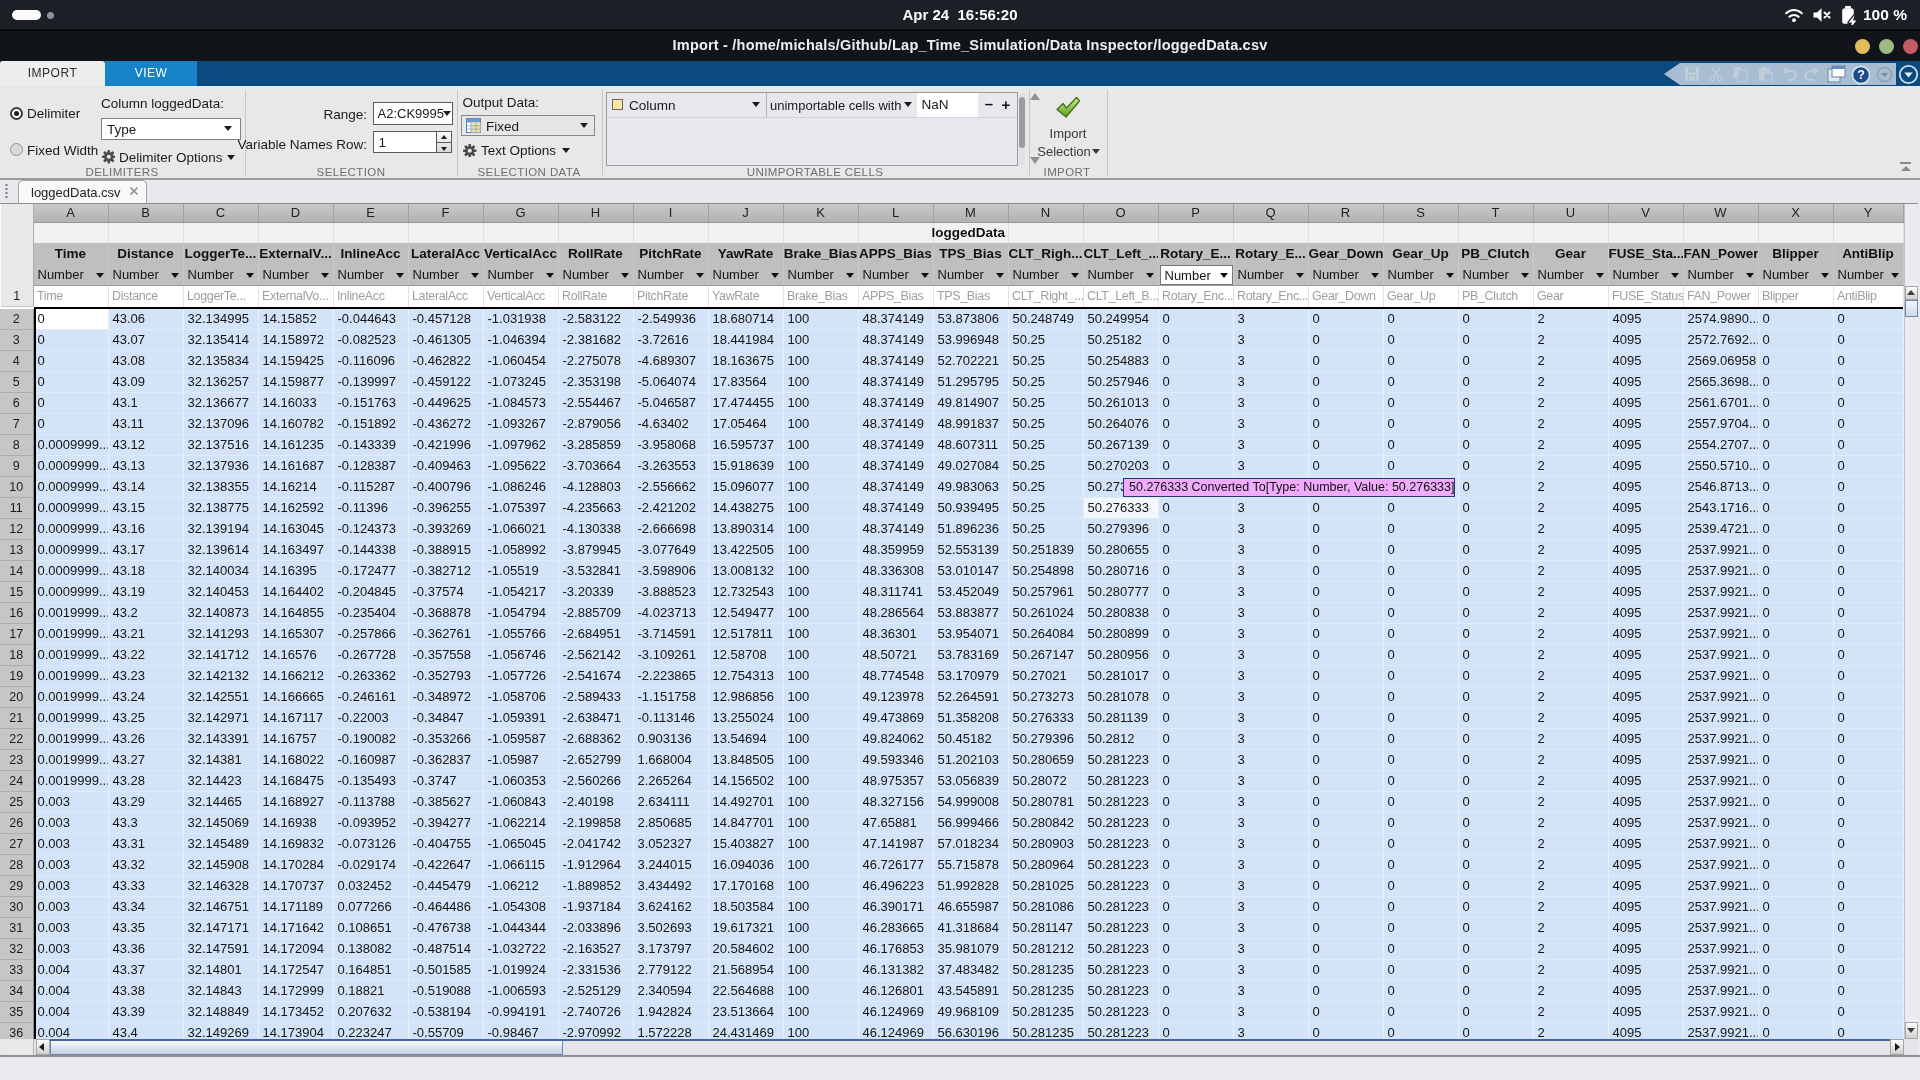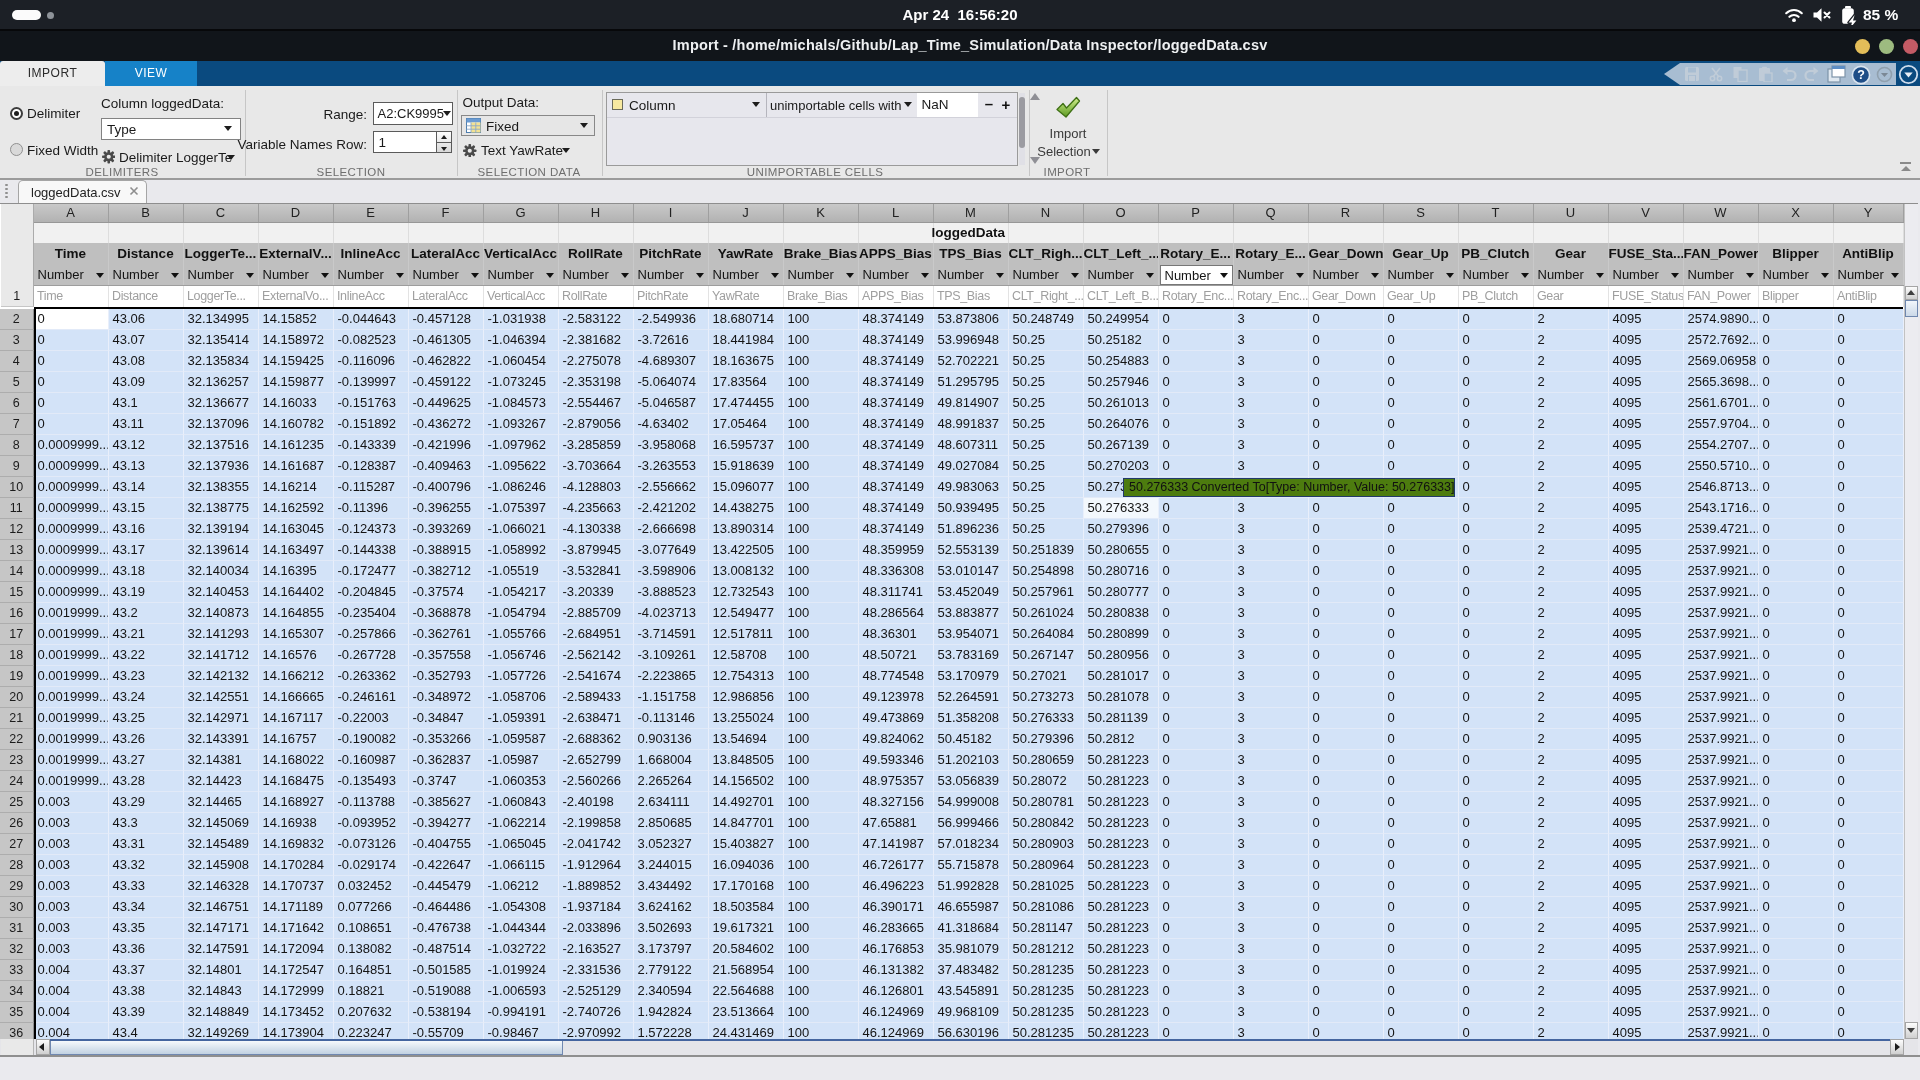--- a/index.html
+++ b/index.html
@@ -26,21 +26,21 @@
 <svg class="ab" style="left:1812px;top:7px" width="20" height="16" viewBox="0 0 20 16">
     <path d="M1.5 5.5 h3.5 l4.5 -4.2 v13.4 l-4.5 -4.2 h-3.5 z" fill="#fff"></path>
     <path d="M12.5 5.5 l5 5 M17.5 5.5 l-5 5" stroke="#fff" stroke-width="2" stroke-linecap="round"></path>
   </svg>
 <svg class="ab" style="left:1840px;top:5px" width="18" height="20" viewBox="0 0 18 20">
     <rect x="5" y="1" width="6" height="2.5" rx="1" fill="#fff"></rect>
     <rect x="2.2" y="3.2" width="11.6" height="15.6" rx="2.6" fill="#fff"></rect>
     <path d="M14.6 10 l-6 7.6 h3.4 l-1.6 5.2 6 -7.2 h-3.4 z" fill="#1c2026" stroke="#1c2026" stroke-width="2.6" stroke-linejoin="round"></path>
     <path d="M14.6 10 l-6 7.6 h3.4 l-1.6 5.2 6 -7.2 h-3.4 z" fill="#fff"></path>
   </svg>
-<div class="ab" style="left:1863px;top:5.5px;width:56px;height:19px;font-size:15.5px;font-weight:bold;color:#fff">85 %</div>
+<div class="ab" style="left:1863px;top:5.5px;width:56px;height:19px;font-size:15.5px;font-weight:bold;color:#fff">100 %</div>
 <div class="ab" style="left:0;top:31px;width:1920px;height:30px;background:#11151a"></div>
 <div class="ab" style="left:10px;top:37px;width:1920px;height:18px;text-align:center;font-size:14.5px;font-weight:bold;color:#eef0f2;letter-spacing:.2px">Import - /home/michals/Github/Lap_Time_Simulation/Data Inspector/loggedData.csv</div>
 <div class="ab" style="left:1854.5px;top:38.5px;width:15px;height:15px;border-radius:50%;background:#e3bd59"></div>
 <div class="ab" style="left:1878.5px;top:38.5px;width:15px;height:15px;border-radius:50%;background:#9dbb80"></div>
 <div class="ab" style="left:1902.5px;top:38.5px;width:15px;height:15px;border-radius:50%;background:#c45b65"></div>
 <div class="ab" style="left:0;top:61px;width:1920px;height:25px;background:#0a4a7f"></div>
 <div class="ab" style="left:0;top:61px;width:105px;height:25px;background:#ededed;border-radius:3px 3px 0 0;text-align:center;line-height:25px;font-size:12px;letter-spacing:.5px;color:#2b2b2b">IMPORT</div>
 <div class="ab" style="left:105px;top:61px;width:92px;height:25px;background:#1682c8;text-align:center;line-height:25px;font-size:12px;letter-spacing:.5px;color:#fff">VIEW</div>
 <div class="ab" style="left:1664px;top:63px;width:232px;height:22px;background:#a8bdd2;clip-path:polygon(16px 0,100% 0,100% 100%,16px 100%,0 50%)"></div>
 <svg class="ab" style="left:1684px;top:66px" width="16" height="16" viewBox="0 0 16 16">
@@ -111,21 +111,21 @@
 <div class="ab combo" style="left:101px;top:117.5px;width:140px;height:22px;line-height:21px;font-size:13.5px;color:#1a1a1a;padding-left:5px">Type</div>
 <div class="tri dn ab" style="left:224px;top:126px"></div>
 <svg class="ab" style="left:101.5px;top:150px" width="13.5" height="13.5" viewBox="0 0 13.5 13.5">
     <rect x="5.45" y="0" width="2.6" height="13.5" rx="0.8" transform="rotate(0 6.75 6.75)" fill="#4a4a4a"></rect>
     <rect x="5.45" y="0" width="2.6" height="13.5" rx="0.8" transform="rotate(45 6.75 6.75)" fill="#4a4a4a"></rect>
     <rect x="5.45" y="0" width="2.6" height="13.5" rx="0.8" transform="rotate(90 6.75 6.75)" fill="#4a4a4a"></rect>
     <rect x="5.45" y="0" width="2.6" height="13.5" rx="0.8" transform="rotate(135 6.75 6.75)" fill="#4a4a4a"></rect>
     <circle cx="6.75" cy="6.75" r="4.6" fill="#4a4a4a"></circle>
     <circle cx="6.75" cy="6.75" r="2.1" fill="#e8e8e8"></circle>
   </svg>
-<div class="ab lbl" style="left:119px;top:150px">Delimiter LoggerTe</div>
+<div class="ab lbl" style="left:119px;top:150px">Delimiter Options</div>
 <div class="tri dn ab" style="left:227px;top:155px"></div>
 <div class="ab lbl" style="left:267px;top:107px;width:100px;text-align:right">Range:</div>
 <div class="ab combo" style="left:372.5px;top:102px;width:80px;height:23px;border-color:#5a5a5a;line-height:22px;font-size:13px;color:#1a1a1a;padding-left:4px">A2:CK9995</div>
 <div class="tri dn ab" style="left:442.5px;top:111px"></div>
 <div class="ab lbl" style="left:227px;top:136.5px;width:140px;text-align:right;white-space:nowrap">Variable Names Row:</div>
 <div class="ab combo" style="left:372.5px;top:131px;width:79.5px;height:22px;border-color:#5a5a5a;line-height:21px;font-size:13.5px;color:#1a1a1a;padding-left:5px">1</div>
 <div class="ab" style="left:436px;top:131px;width:16px;height:22px;border:1px solid #5a5a5a;background:linear-gradient(#fdfdfd,#d8d8d8)"></div>
 <div class="ab" style="left:436px;top:142px;width:16px;height:1px;background:#5a5a5a"></div>
 <div class="tri ab" style="left:440.5px;top:134.5px;border-left:3.5px solid transparent;border-right:3.5px solid transparent;border-bottom:4.5px solid #1c1c1c"></div>
 <div class="tri ab" style="left:440.5px;top:146.5px;border-left:3.5px solid transparent;border-right:3.5px solid transparent;border-top:4.5px solid #1c1c1c"></div>
@@ -141,21 +141,21 @@
 <div class="ab lbl" style="left:486px;top:118.5px">Fixed</div>
 <div class="tri dn ab" style="left:580px;top:123px"></div>
 <svg class="ab" style="left:463px;top:143.5px" width="13.5" height="13.5" viewBox="0 0 13.5 13.5">
     <rect x="5.45" y="0" width="2.6" height="13.5" rx="0.8" transform="rotate(0 6.75 6.75)" fill="#4a4a4a"></rect>
     <rect x="5.45" y="0" width="2.6" height="13.5" rx="0.8" transform="rotate(45 6.75 6.75)" fill="#4a4a4a"></rect>
     <rect x="5.45" y="0" width="2.6" height="13.5" rx="0.8" transform="rotate(90 6.75 6.75)" fill="#4a4a4a"></rect>
     <rect x="5.45" y="0" width="2.6" height="13.5" rx="0.8" transform="rotate(135 6.75 6.75)" fill="#4a4a4a"></rect>
     <circle cx="6.75" cy="6.75" r="4.6" fill="#4a4a4a"></circle>
     <circle cx="6.75" cy="6.75" r="2.1" fill="#e8e8e8"></circle>
   </svg>
-<div class="ab lbl" style="left:481px;top:143px">Text YawRate</div>
+<div class="ab lbl" style="left:481px;top:143px">Text Options</div>
 <div class="tri dn ab" style="left:562px;top:148px"></div>
 <div class="ab" style="left:606px;top:92px;width:411.5px;height:73.5px;border:1px solid #9a9a9a;background:#e7e7ed"></div>
 <div class="ab" style="left:607px;top:116.5px;width:409.5px;height:1px;background:#d2d2da"></div>
 <div class="ab" style="left:611.5px;top:98.5px;width:11px;height:11px;background:#f7e9a0;border:1px solid #6b6b5a"></div>
 <div class="ab lbl" style="left:629px;top:97.5px">Column</div>
 <div class="tri dn ab" style="left:752px;top:102px"></div>
 <div class="ab" style="left:765.5px;top:92.5px;width:1px;height:24px;background:#b5b5bd"></div>
 <div class="ab" style="left:770px;top:97.5px;font-size:13px;color:#1a1a1a">unimportable cells with</div>
 <div class="tri dn ab" style="left:904px;top:102px"></div>
 <div class="ab" style="left:916.5px;top:92.5px;width:61px;height:24px;background:#fff;font-size:13.5px;line-height:24px;color:#1a1a1a;padding-left:5px">NaN</div>
@@ -247,12 +247,12 @@
 <div class="ab" style="left:1px;top:1038.5px;width:32.5px;height:16.5px;background:#e9e9e9;border-right:1px solid #b5b5b5"></div>
 <div class="ab" style="left:35.5px;top:1038.5px;width:1868px;height:2px;background:#44659f"></div>
 <div class="ab" style="left:35.5px;top:1038.5px;width:14px;height:16.5px;background:linear-gradient(#fdfdfd,#cfcfcf);border:1px solid #a5a5a5"></div>
 <div class="tri ab" style="left:39px;top:1043px;border-top:4px solid transparent;border-bottom:4px solid transparent;border-right:5px solid #1c1c1c"></div>
 <div class="ab" style="left:49.5px;top:1040.5px;width:513px;height:14.5px;background:linear-gradient(#f6f9fc,#d6e1ec 60%,#c2d2e2);border:1px solid #7088b0;border-top:none"></div>
 <div class="ab" style="left:296px;top:1044px;width:13px;height:8px;background:radial-gradient(circle 1px at 1px 1px,#7e95ba 60%,transparent 61%) 0 0/3px 3px"></div>
 <div class="ab" style="left:1889.5px;top:1038.5px;width:14px;height:16.5px;background:linear-gradient(#fdfdfd,#cfcfcf);border:1px solid #a5a5a5"></div>
 <div class="tri ab" style="left:1894.5px;top:1043px;border-top:4px solid transparent;border-bottom:4px solid transparent;border-left:5px solid #1c1c1c"></div>
 <div class="ab" style="left:0;top:1055px;width:1920px;height:1.5px;background:#8f8f8f"></div>
 <div class="ab" style="left:0;top:1056.5px;width:1920px;height:23.5px;background:#eaeaee"></div>
-<div class="ab" style="left:1123px;top:478px;width:332px;height:19px;background:#4d7c0f;border:1.5px solid #21396b;font-size:12.5px;line-height:16.5px;color:#111;padding-left:5px;white-space:nowrap;overflow:hidden;z-index:50">50.276333 Converted To[Type: Number, Value: 50.276333]</div>
+<div class="ab" style="left:1123px;top:478px;width:332px;height:19px;background:#f0abfc;border:1.5px solid #21396b;font-size:12.5px;line-height:16.5px;color:#111;padding-left:5px;white-space:nowrap;overflow:hidden;z-index:50">50.276333 Converted To[Type: Number, Value: 50.276333]</div>
 </body></html>

